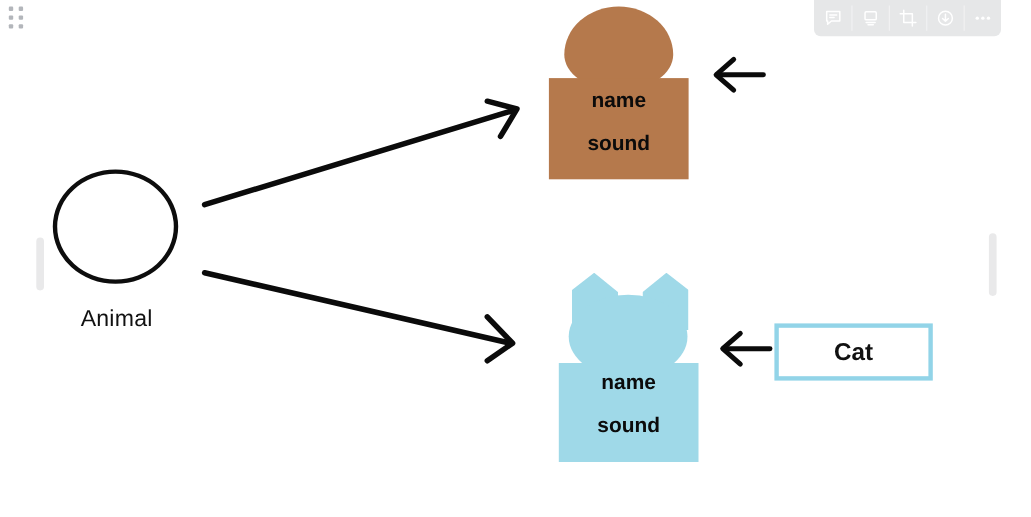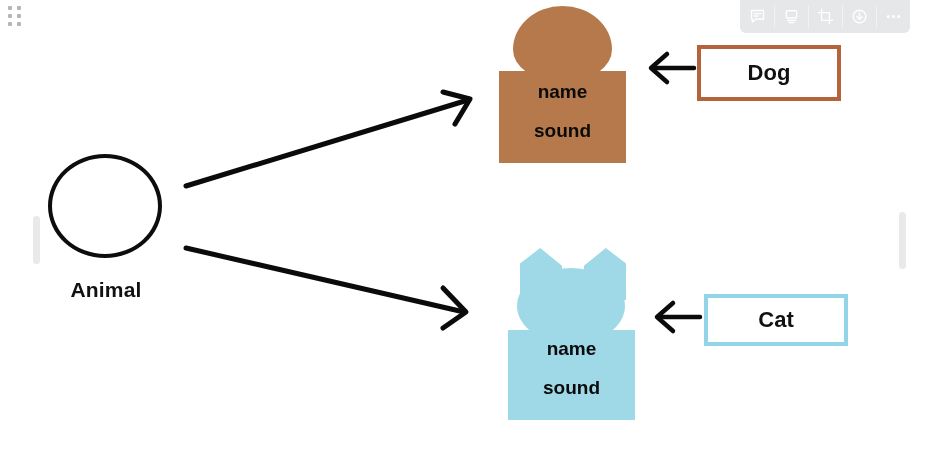--- a/index.html
+++ b/index.html
@@ -92,21 +92,21 @@
     background: #ffffff;
     box-sizing: border-box;
   }
   .node-label {
     position: absolute;
     left: 48px;
     top: 278px;
     width: 116px;
     text-align: center;
     font-size: 21px;
-    font-weight: bold;
+    font-weight: normal;
     color: #111111;
     letter-spacing: 0.2px;
   }
 
   .arrows {
     position: absolute;
     left: 0;
     top: 0;
     width: 937px;
     height: 470px;
@@ -315,16 +315,15 @@
   <div>
     <div class="cat-ear l"></div>
     <div class="cat-ear r"></div>
     <div class="cat-head"></div>
     <div class="cat-body">
       <div class="attr a1">name</div>
       <div class="attr a2">sound</div>
     </div>
   </div>
 
-  <div class="tag-box dog">Dog</div>
   <div class="tag-box cat">Cat</div>
 
 </div>
 
 </body></html>

